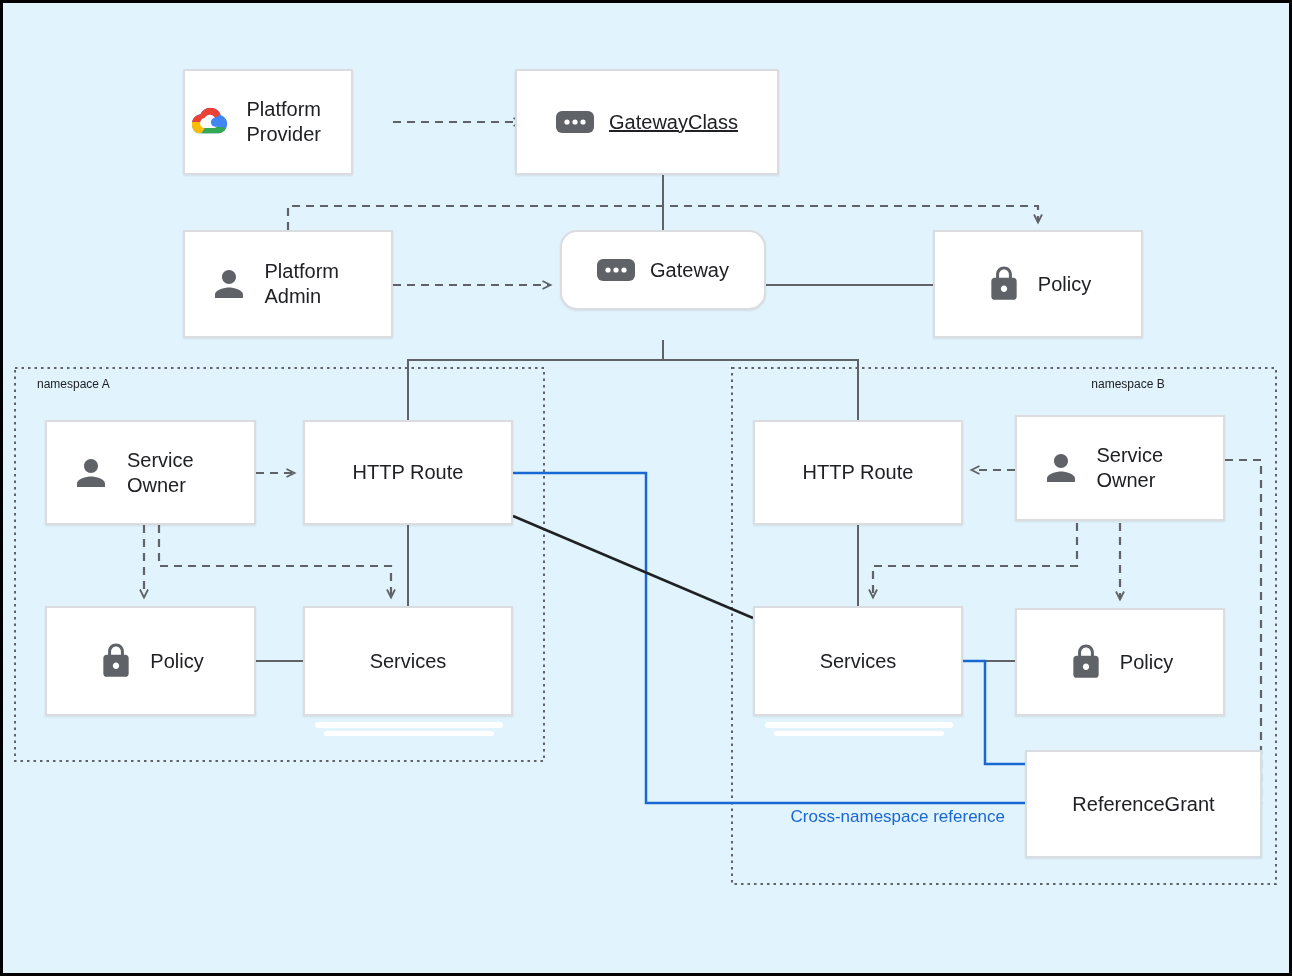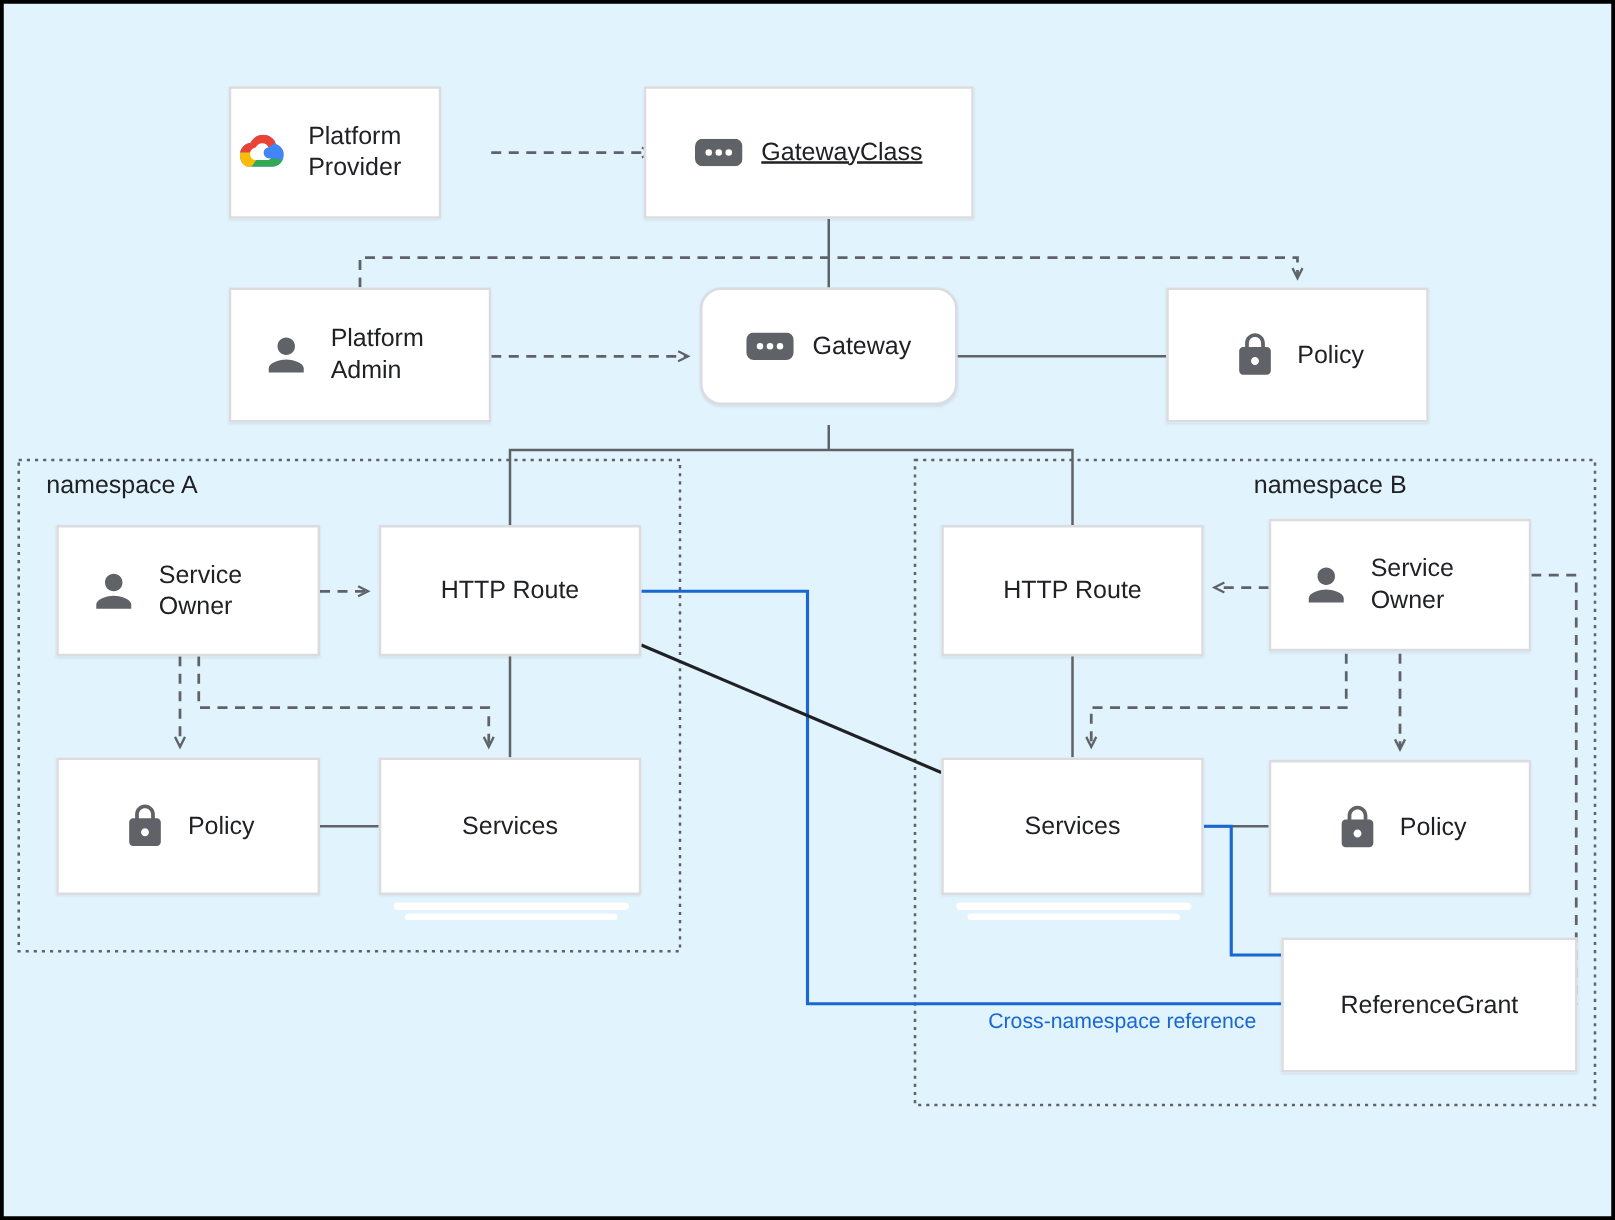--- a/index.html
+++ b/index.html
@@ -10,21 +10,21 @@
   }
   .connector-layer{position:absolute;left:0;top:0;width:1292px;height:976px;z-index:1;}
   .node{
     position:absolute;z-index:2;background:#fff;border:2px solid #dadce0;
     box-sizing:border-box;display:flex;align-items:center;justify-content:center;
     gap:15px;color:#202124;font-size:20px;line-height:1.25;
     box-shadow:0 1px 2px rgba(60,64,67,.10);
   }
   .node .label{white-space:pre-line;}
   .node .label.wrap{max-width:104px;}
-  .ns-label{position:absolute;z-index:2;color:#202124;font-size:20px;}
+  .ns-label{position:absolute;z-index:2;color:#202124;font-size:12px;}
   .annotation{position:absolute;z-index:2;font-size:17px;text-align:right;}
   .stack{position:absolute;z-index:2;background:#fff;border-radius:3px;}
   .icon{flex:0 0 auto;display:block;}
 </style>
 </head>
 <body>
 
 <div class="canvas">
 
   <svg class="connector-layer" viewBox="0 0 1292 976" xmlns="http://www.w3.org/2000/svg">
@@ -61,21 +61,21 @@
 
     <g stroke="#1967d2" stroke-width="2.5" fill="none">
       <path d="M510,470 H643 V800 H1022"></path>
       <path d="M960,658 H982 V761 H1022"></path>
     </g>
 
     <path d="M510,513 L750,615" stroke="#202124" stroke-width="2.5" fill="none"></path>
   </svg>
 
   <div class="ns-label" style="left:34px;top:374px;">namespace A</div>
-  <div class="ns-label" style="left:1000px;top:374px;width:250px;text-align:left;">namespace B</div>
+  <div class="ns-label" style="left:1000px;top:374px;width:250px;text-align:center;">namespace B</div>
 
   <div class="node" style="left:180px;top:66px;width:170px;height:106px;">
     <svg class="icon" width="46" height="38" viewBox="0 0 48 40">
       <defs>
           <clipPath id="gcpclip">
         <path d="M14,32 H33 C38.5,32 43,27.6 43,22.1 C43,17.8 40.3,14.2 36.5,12.9 C35,8.3 30.7,5 25.6,5 C20.9,5 16.9,7.8 15.1,11.8 C10,12.4 6,16.8 6,22 C6,27.5 9.6,32 14,32 Z"></path>
       </clipPath>
         </defs>
       <g clip-path="url(#gcpclip)">
         <rect x="-2" y="-2" width="52" height="44" fill="#4285F4"></rect>
@@ -99,21 +99,21 @@
     <div class="label">GatewayClass</div>
   </div>
 
   <div class="node" style="left:180px;top:227px;width:210px;height:108px;">
     <svg class="icon" width="42" height="42" viewBox="0 0 24 24" fill="#5f6368">
       <path d="M12 12c2.21 0 4-1.79 4-4s-1.79-4-4-4-4 1.79-4 4 1.79 4 4 4zm0 2c-2.67 0-8 1.34-8 4v2h16v-2c0-2.66-5.33-4-8-4z"></path>
     </svg>
     <div class="label wrap">Platform Admin</div>
   </div>
 
-  <div class="node" style="left:557px;top:227px;width:206px;height:94px;border-radius:17px;">
+  <div class="node" style="left:557px;top:227px;width:206px;height:80px;border-radius:17px;">
     <svg class="icon" width="38" height="22" viewBox="0 0 38 22">
       <rect x="0" y="0" width="38" height="22" rx="6" fill="#5f6368"></rect>
       <circle cx="11" cy="11" r="2.6" fill="#fff"></circle>
         <circle cx="19" cy="11" r="2.6" fill="#fff"></circle>
         <circle cx="27" cy="11" r="2.6" fill="#fff"></circle>
     </svg>
     <div class="label">Gateway</div>
   </div>
 
   <div class="node" style="left:930px;top:227px;width:210px;height:108px;">

